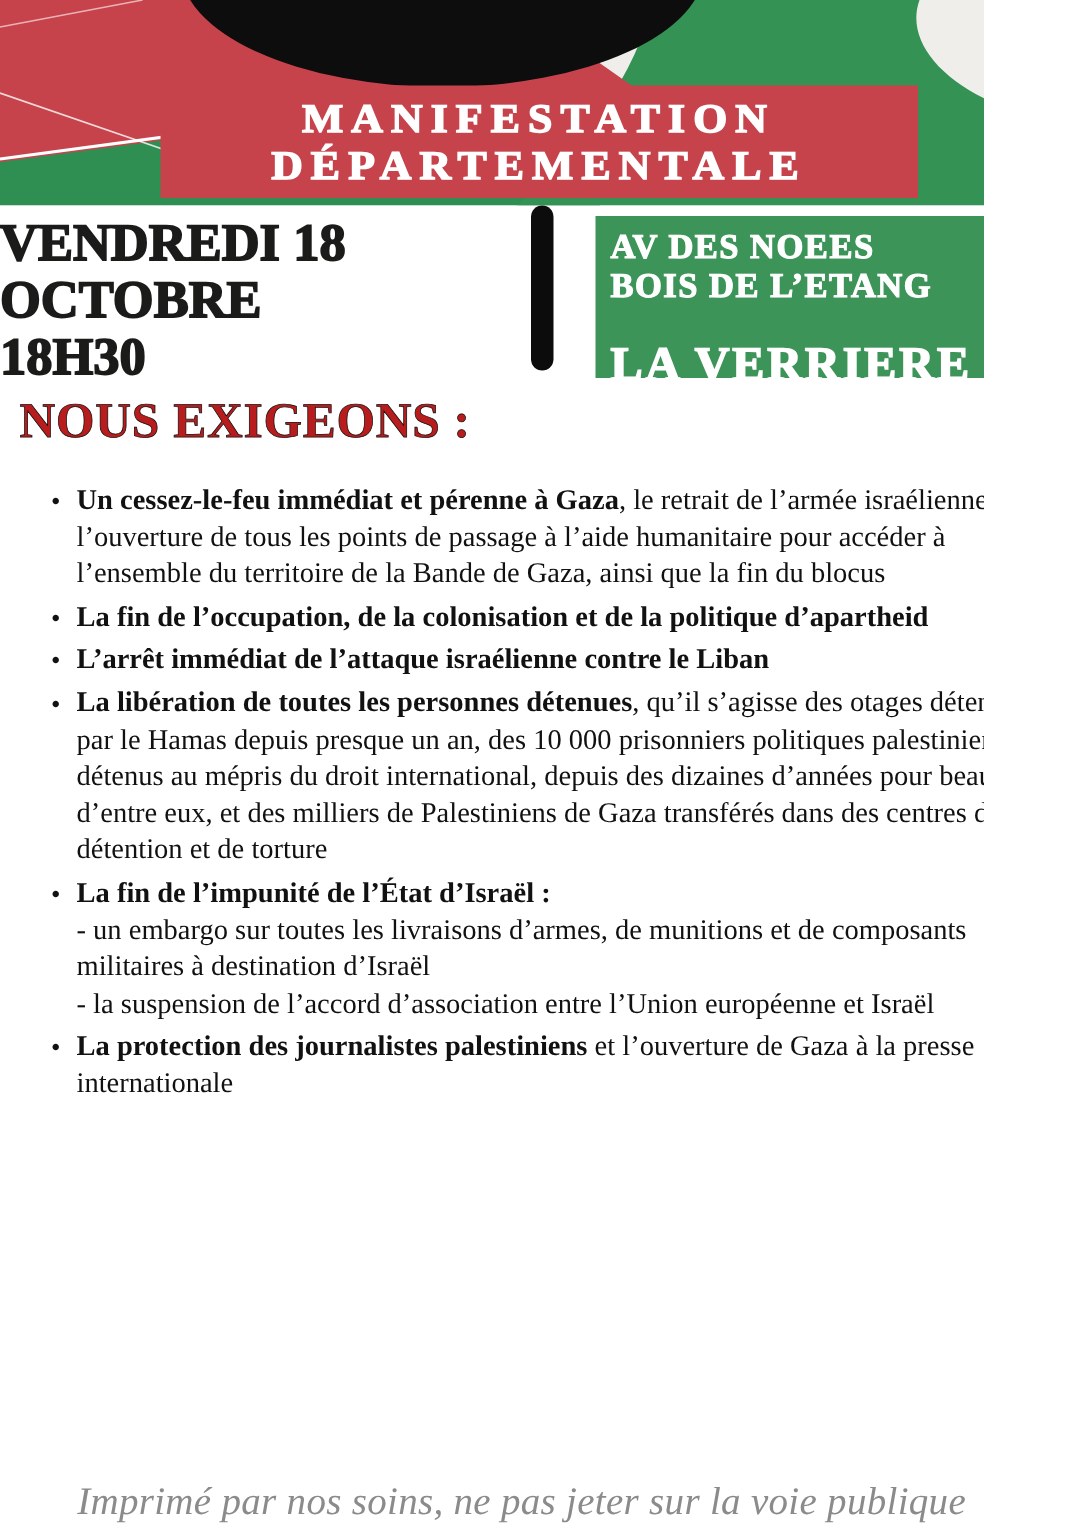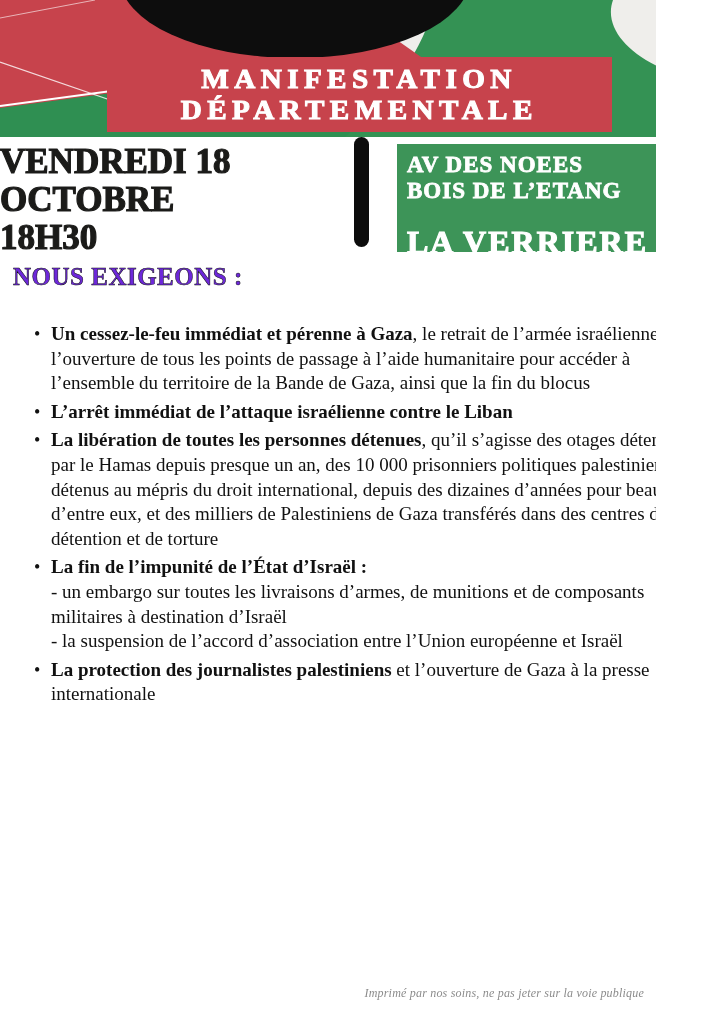--- a/index.html
+++ b/index.html
@@ -44,39 +44,39 @@
     font-weight:900;font-size:23px;line-height:26px;letter-spacing:1px;
     -webkit-text-stroke:0.8px #ffffff;white-space:nowrap;
   }
   .location-box .city{
     margin-top:22px;font-weight:900;font-size:32px;line-height:32px;letter-spacing:2px;
     -webkit-text-stroke:1.2px #ffffff;white-space:nowrap;
   }
   
   .heading{
     position:absolute;left:13px;top:263px;
-    font-weight:900;font-size:25px;letter-spacing:0.5px;color:#6d28d9;
+    font-weight:900;font-size:33px;letter-spacing:0.5px;color:#b91c1c;
     -webkit-text-stroke:0.5px #0e0e0e;
   }
   .demands{
     position:absolute;left:0;top:318px;width:724px;margin:0;
     padding:0 14px 0 47px;box-sizing:border-box;
     list-style:none;font-size:19px;line-height:24.6px;color:#111111;
   }
   .demands li{position:relative;margin:4px;}
   .demands li::before{
     content:"\2022";position:absolute;left:-17px;top:0;
     font-size:18px;color:#111111;
   }
   .demand-bold{font-weight:700;}
   .demand-rest{white-space:pre-line;}
   
   .footer{
     position:absolute;right:12px;top:986px;
-    font-style:italic;font-size:12px;color:var(--footer-gray,#8b8b8b);
+    font-style:italic;font-size:26px;color:var(--footer-gray,#8b8b8b);
     letter-spacing:0.2px;white-space:nowrap;
   }
 </style>
 </head>
 <body>
 
 <div class="poster">
 
   <svg class="flag" viewBox="0 0 724 137" preserveAspectRatio="none" aria-hidden="true">
     <rect x="0" y="0" width="724" height="137" style="fill:var(--flag-bg,#efeeeb)"></rect>
@@ -112,20 +112,21 @@
   <div class="location-box">
     <div class="lline">AV DES NOEES</div>
     <div class="lline">BOIS DE L’ETANG</div>
     <div class="city">LA VERRIERE</div>
   </div>
 
   <div class="heading">NOUS EXIGEONS :</div>
 
   <ul class="demands">
     <li><span class="demand-bold">Un cessez-le-feu immédiat et pérenne à Gaza</span><span class="demand-rest">, le retrait de l’armée israélienne et l’ouverture de tous les points de passage à l’aide humanitaire pour accéder à l’ensemble du territoire de la Bande de Gaza, ainsi que la fin du blocus</span></li>
+    <li><span class="demand-bold">La fin de l’occupation, de la colonisation et de la politique d’apartheid</span><span class="demand-rest"></span></li>
     <li><span class="demand-bold">L’arrêt immédiat de l’attaque israélienne contre le Liban</span><span class="demand-rest"></span></li>
     <li><span class="demand-bold">La libération de toutes les personnes détenues</span><span class="demand-rest">, qu’il s’agisse des otages détenus par le Hamas depuis presque un an, des 10 000 prisonniers politiques palestiniens détenus au mépris du droit international, depuis des dizaines d’années pour beaucoup d’entre eux, et des milliers de Palestiniens de Gaza transférés dans des centres de détention et de torture</span></li>
     <li><span class="demand-bold">La fin de l’impunité de l’État d’Israël :</span><span class="demand-rest">
 - un embargo sur toutes les livraisons d’armes, de munitions et de composants militaires à destination d’Israël
 - la suspension de l’accord d’association entre l’Union européenne et Israël</span></li>
     <li><span class="demand-bold">La protection des journalistes palestiniens</span><span class="demand-rest"> et l’ouverture de Gaza à la presse internationale</span></li>
   </ul>
 
   <div class="footer">Imprimé par nos soins, ne pas jeter sur la voie publique</div>
 

